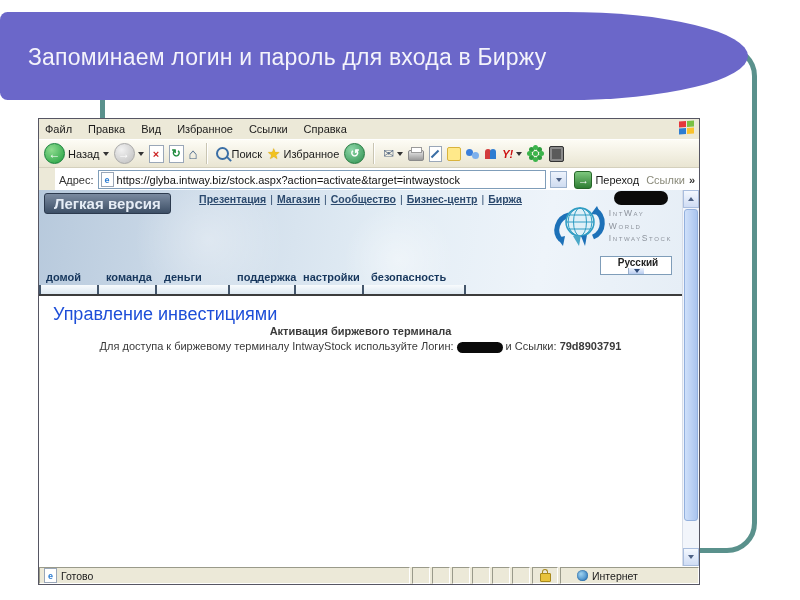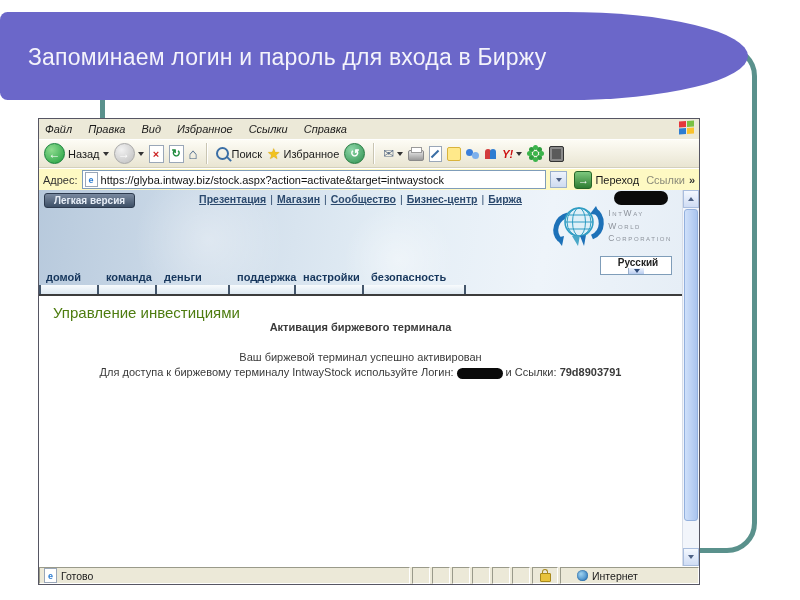--- a/index.html
+++ b/index.html
@@ -13,21 +13,21 @@
   
   .title-band{position:absolute;left:0;top:12px;width:748px;height:88px;background:#6b67c9;
               border-radius:8px 190px 190px 8px / 8px 46px 46px 8px;z-index:2;}
   .title-band .t{position:absolute;left:28px;top:32px;color:#f4f3fb;font-size:23px;letter-spacing:0.2px;}
 
   
   .browser{position:absolute;left:38px;top:118px;width:660px;height:465px;background:#ece9d8;
            border:1px solid #565663;z-index:3;display:flex;flex-direction:column;font-size:11px;color:#1a1a1a;}
 
   
-  .menubar{height:20px;display:flex;align-items:center;gap:16px;padding:0 6px;background:#ece9d8;position:relative;font-style:italic;}
+  .menubar{height:20px;display:flex;align-items:center;gap:16px;padding:0 6px;background:#ece9d8;position:relative;}
   .menubar .mi{cursor:default;}
   .winflag{position:absolute;right:4px;top:2px;width:16px;height:15px;display:grid;
            grid-template-columns:7px 7px;grid-template-rows:6px 6px;gap:1px;transform:skewY(-4deg);}
   .winflag i{display:block;}
   .wf-r{background:#e5383b;} .wf-g{background:#7ac142;} .wf-b{background:#2d7dd2;} .wf-y{background:#f9c22e;}
 
   
   .toolbar{height:27px;display:flex;align-items:center;gap:5px;padding:0 5px;
            background:linear-gradient(#fdfcf5,#e9e5d2);border-top:1px solid #fff;border-bottom:1px solid #d4d0bd;}
   .tbtn{display:flex;align-items:center;gap:3px;}
@@ -58,21 +58,21 @@
   .duo::before{background:#d23b3b;left:1px;top:2px;}
   .duo::after{background:#2d7dd2;right:1px;top:2px;}
   .y7{color:#cc1111;font-weight:bold;font-size:11px;font-style:italic;}
   .icq{width:5px;height:5px;border-radius:50%;background:#3cb44b;margin:6px;
        box-shadow:6px 0 0 #3cb44b,-6px 0 0 #3cb44b,0 6px 0 #3cb44b,0 -6px 0 #3cb44b,4px 4px 0 #2f9e3f,-4px 4px 0 #2f9e3f,4px -4px 0 #2f9e3f,-4px -4px 0 #2f9e3f;}
   .movie{width:13px;height:14px;background:#5a5a5a;border:1px solid #333;border-radius:2px;box-shadow:inset 0 0 0 2px #8a8a8a;}
   .vsep{width:1px;height:21px;background:#c9c5b2;margin:0 3px;border-right:1px solid #fff;}
   .dd{width:0;height:0;border-left:3px solid transparent;border-right:3px solid transparent;border-top:4px solid #333;}
 
   
-  .addrbar{height:21px;display:flex;align-items:center;gap:4px;padding:0 4px;background:#fef9c3;border-top:1px solid #fff;}
+  .addrbar{height:21px;display:flex;align-items:center;gap:4px;padding:0 4px;background:#ffffff;border-top:1px solid #fff;margin-left:16px;}
   .addr-label{color:#333;}
   .urlbox{flex:1;height:17px;background:#fff;border:1px solid #7f9db9;display:flex;align-items:center;gap:3px;padding:0 2px;}
   .urlbox .url{flex:1;font-size:11px;color:#111;white-space:nowrap;overflow:hidden;}
   .dropbtn{width:15px;height:15px;background:linear-gradient(#eef3fc,#cfdcf0);border:1px solid #9ab0cc;display:flex;align-items:center;justify-content:center;}
   .dropbtn .dd{border-top-color:#4d6185;}
   .gobtn{display:flex;align-items:center;gap:3px;padding:0 3px;}
   .go-ic{width:16px;height:16px;border-radius:3px;background:linear-gradient(#7ec87e,#2e7d32);border:1px solid #266628;
          color:#fff;font-weight:bold;display:flex;align-items:center;justify-content:center;font-size:11px;}
   .links-lbl{color:#8a8a7a;}
   .chev{font-weight:bold;color:#333;}
@@ -81,21 +81,21 @@
   .pagearea{flex:1;display:flex;background:#fff;min-height:0;}
   .pagecontent{flex:1;position:relative;overflow:hidden;}
 
   
   .banner{position:relative;height:104px;
           background:linear-gradient(100deg,#b7c9dc 0%,#cddbe9 25%,#e3edf5 55%,#eef4fa 78%,#e6eef6 100%);overflow:hidden;}
   .banner .blob1{position:absolute;left:90px;top:-20px;width:160px;height:140px;border-radius:50%;
                  background:radial-gradient(circle,#ffffff55,#ffffff00 70%);}
   .banner .blob2{position:absolute;left:300px;top:10px;width:120px;height:120px;border-radius:50%;
                  background:radial-gradient(circle,#ffffff66,#ffffff00 65%);}
-  .lightver{position:absolute;left:5px;top:3px;padding:1px 9px;font-size:10px;font-weight:bold;color:#e6edf6;
+  .lightver{position:absolute;left:5px;top:3px;padding:1px 9px;font-size:15px;font-weight:bold;color:#e6edf6;
             background:linear-gradient(#7a8aa0,#3d4f66);border:1px solid #2c3a4e;border-radius:3px;}
   .toplinks{position:absolute;left:0;right:0;top:3px;text-align:center;font-size:10.5px;}
   .toplinks a{color:#2c4a6e;text-decoration:underline;font-weight:bold;cursor:pointer;}
   .toplinks .sep{color:#2c4a6e;margin:0 4px;}
   .redact-name{position:absolute;right:14px;top:1px;width:54px;height:14px;background:#0a0a0a;border-radius:7px;}
   .logo{position:absolute;right:10px;top:12px;display:flex;align-items:center;}
   .logo-text{font-size:8.5px;letter-spacing:1.6px;color:#8d939c;font-variant:small-caps;line-height:1.5;}
   .langsel{position:absolute;right:10px;top:66px;width:70px;height:17px;background:#fff;border:1px solid #7f9db9;
            display:flex;align-items:center;font-size:10px;flex-direction:column;}
   .langsel .val{flex:1;padding-left:4px;font-weight:bold;color:#222;}
@@ -106,21 +106,21 @@
   
   .tabs{position:absolute;left:0;bottom:0;display:flex;}
   .tab{display:flex;flex-direction:column;justify-content:flex-end;}
   .tab .lbl{font-weight:bold;font-size:11px;color:#16365c;padding:0 2px 2px 7px;white-space:nowrap;}
   .tab .cell{height:9px;background:linear-gradient(#f8fbfd,#dde8f1);border-right:2px solid #44566b;}
   .tab:first-child .cell{border-left:2px solid #44566b;}
   .divider{height:2px;background:#3c3c3c;}
 
   
   .content{padding-top:8px;color:#3a3a3a;font-size:11px;}
-  .sect{margin-left:14px;font-size:15px;color:#4d7c0f;}
+  .sect{margin-left:14px;font-size:18px;color:#1d4ed8;}
   .ctitle{text-align:center;font-weight:bold;}
   .cline1{text-align:center;margin-top:18px;}
   .cline2{text-align:center;margin-top:3px;}
   .redact-inline{display:inline-block;width:46px;height:11px;background:#0a0a0a;border-radius:6px;vertical-align:middle;margin:0 3px;}
   .pw{font-weight:bold;}
 
   
   .scrollbar{width:16px;background:#f2f5fb;border-left:1px solid #d7dde8;display:flex;flex-direction:column;}
   .sb-btn{height:16px;background:linear-gradient(#f4f8fe,#cfdcf4);border:1px solid #aabede;display:flex;align-items:center;justify-content:center;}
   .sb-thumb{height:310px;margin:1px;background:linear-gradient(90deg,#cfe0fa,#aac4ee);border:1px solid #93b0dd;border-radius:3px;}
@@ -256,21 +256,21 @@
               <ellipse cx="29" cy="20" rx="12" ry="14" fill="none" stroke="#2e9cc3" stroke-width="1"></ellipse>
               <line x1="15" y1="20" x2="43" y2="20" stroke="#2e9cc3" stroke-width="1"></line>
               <line x1="17" y1="13" x2="41" y2="13" stroke="#2e9cc3" stroke-width="1"></line>
               <line x1="17" y1="27" x2="41" y2="27" stroke="#2e9cc3" stroke-width="1"></line>
               <path d="M22 34 L28 44 L30 33 Z" fill="#4aa8c8"></path>
               <path d="M30 34 L34 44 L36 33 Z" fill="#1d71b8"></path>
             </svg>
             <div class="logo-text">
               <div>IntWay</div>
               <div>World</div>
-              <div>Corporation</div>
+              <div>IntwayStock</div>
             </div>
           </div>
 
           <div class="langsel">
             <span class="val">Русский</span>
             <span class="btn">
                 <span class="dd"></span>
               </span>
           </div>
 
@@ -300,21 +300,20 @@
                 <span class="cell"></span>
             </div>
           </div>
         </div>
 
         <div class="divider"></div>
 
         <div class="content">
           <div class="sect">Управление инвестициями</div>
           <div class="ctitle">Активация биржевого терминала</div>
-          <div class="cline1">Ваш биржевой терминал успешно активирован</div>
           <div class="cline2">
             <span>Для доступа к биржевому терминалу IntwayStock используйте Логин:</span><span class="redact-inline"></span><span>и Ссылки:</span>
             <span class="pw">79d8903791</span>
           </div>
         </div>
 
       </div>
 
       <div class="scrollbar">
         <div class="sb-btn">

